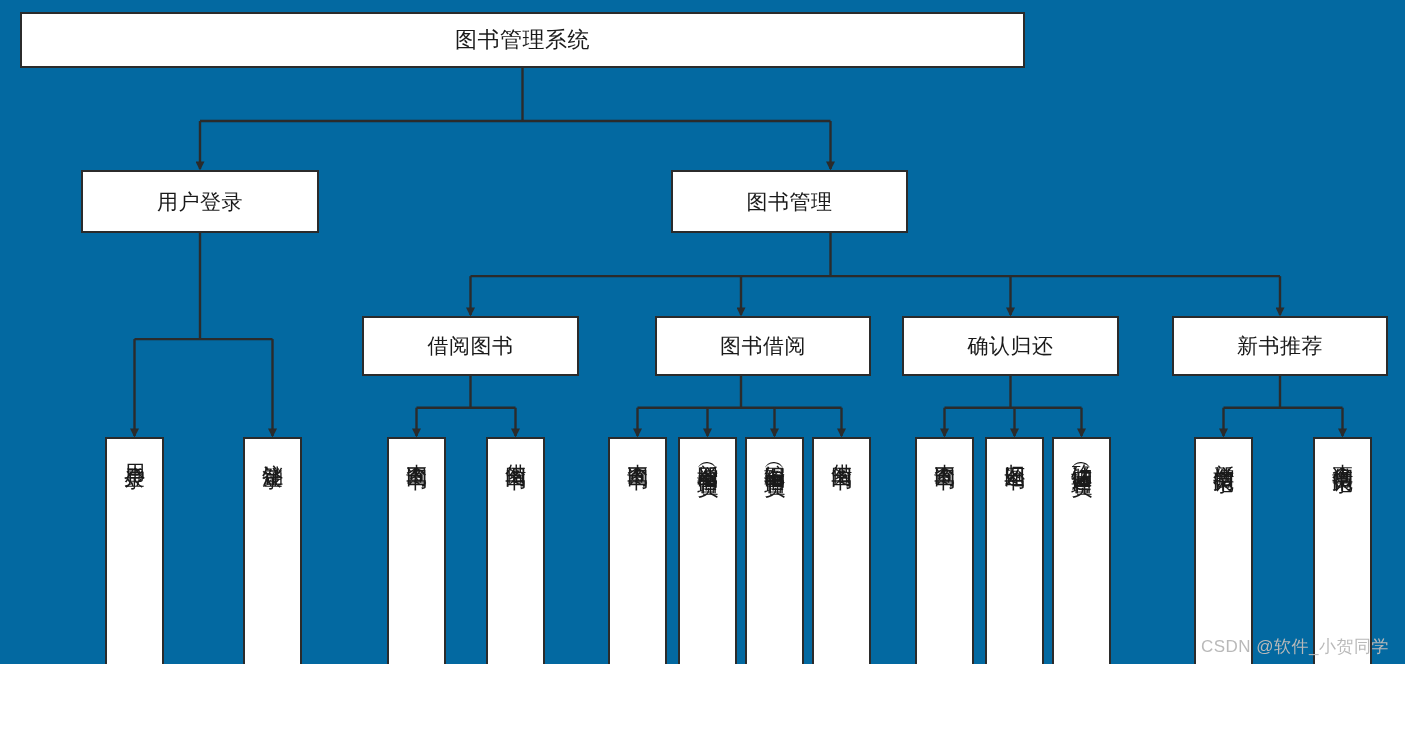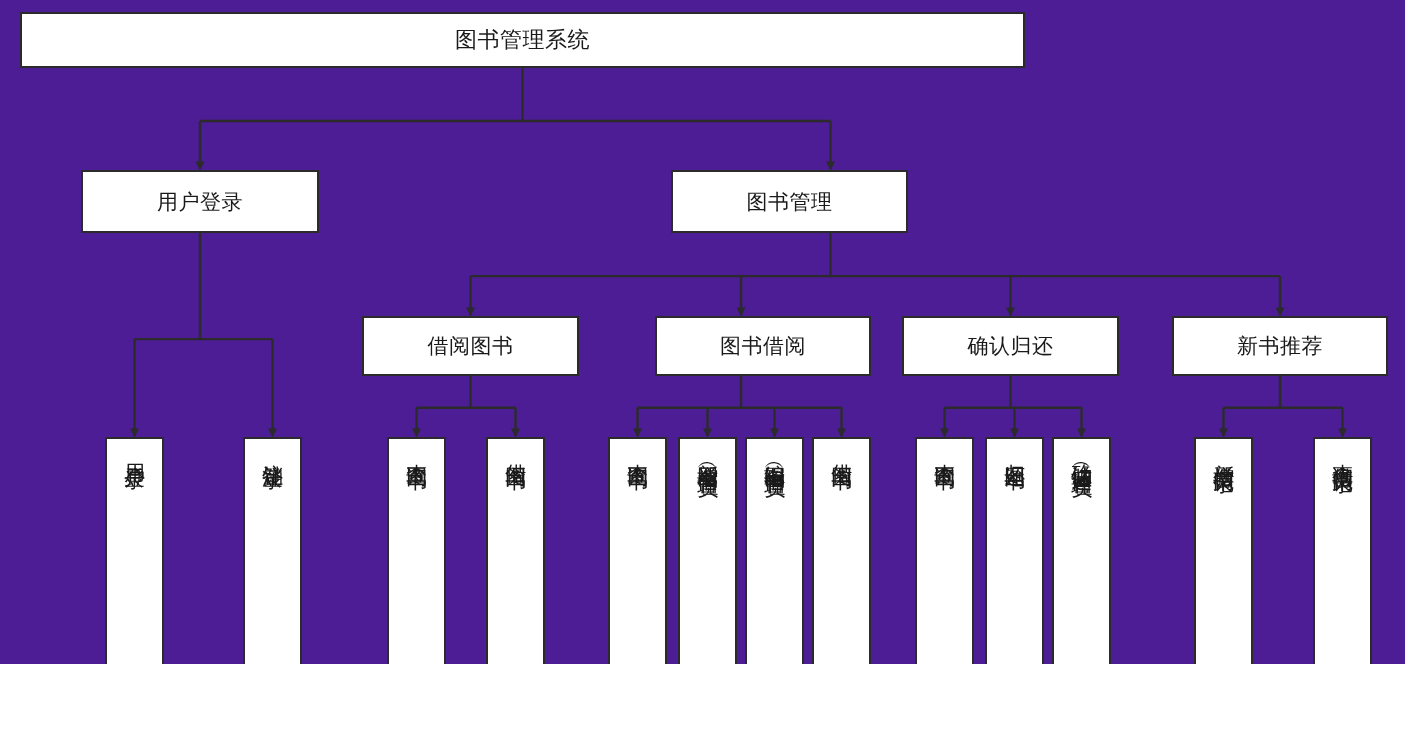--- a/index.html
+++ b/index.html
@@ -8,21 +8,21 @@
     padding: 0;
     background: #ffffff;
   }
   body {
     font-family: "Liberation Sans", "DejaVu Sans", sans-serif;
   }
   #diagram-root {
     position: relative;
     width: 1405px;
     height: 664px;
-    background: #4c1d95;
+    background: #0369a1;
     overflow: hidden;
   }
   #edges-layer {
     position: absolute;
     left: 0;
     top: 0;
     width: 1405px;
     height: 747px;
     pointer-events: none;
   }
@@ -178,13 +178,14 @@
         <span class="node-label">确认归还（管理员）</span>
       </div>
       <div class="node v" style="left: 1194px; top: 437px; width: 59px; height: 297px;">
         <span class="node-label">新增借阅记录</span>
       </div>
       <div class="node v" style="left: 1313px; top: 437px; width: 59px; height: 297px;">
         <span class="node-label">查询借阅记录</span>
       </div>
     </div>
 
+  <div id="watermark">CSDN @软件_小贺同学</div>
 </div>
 
 </body></html>

